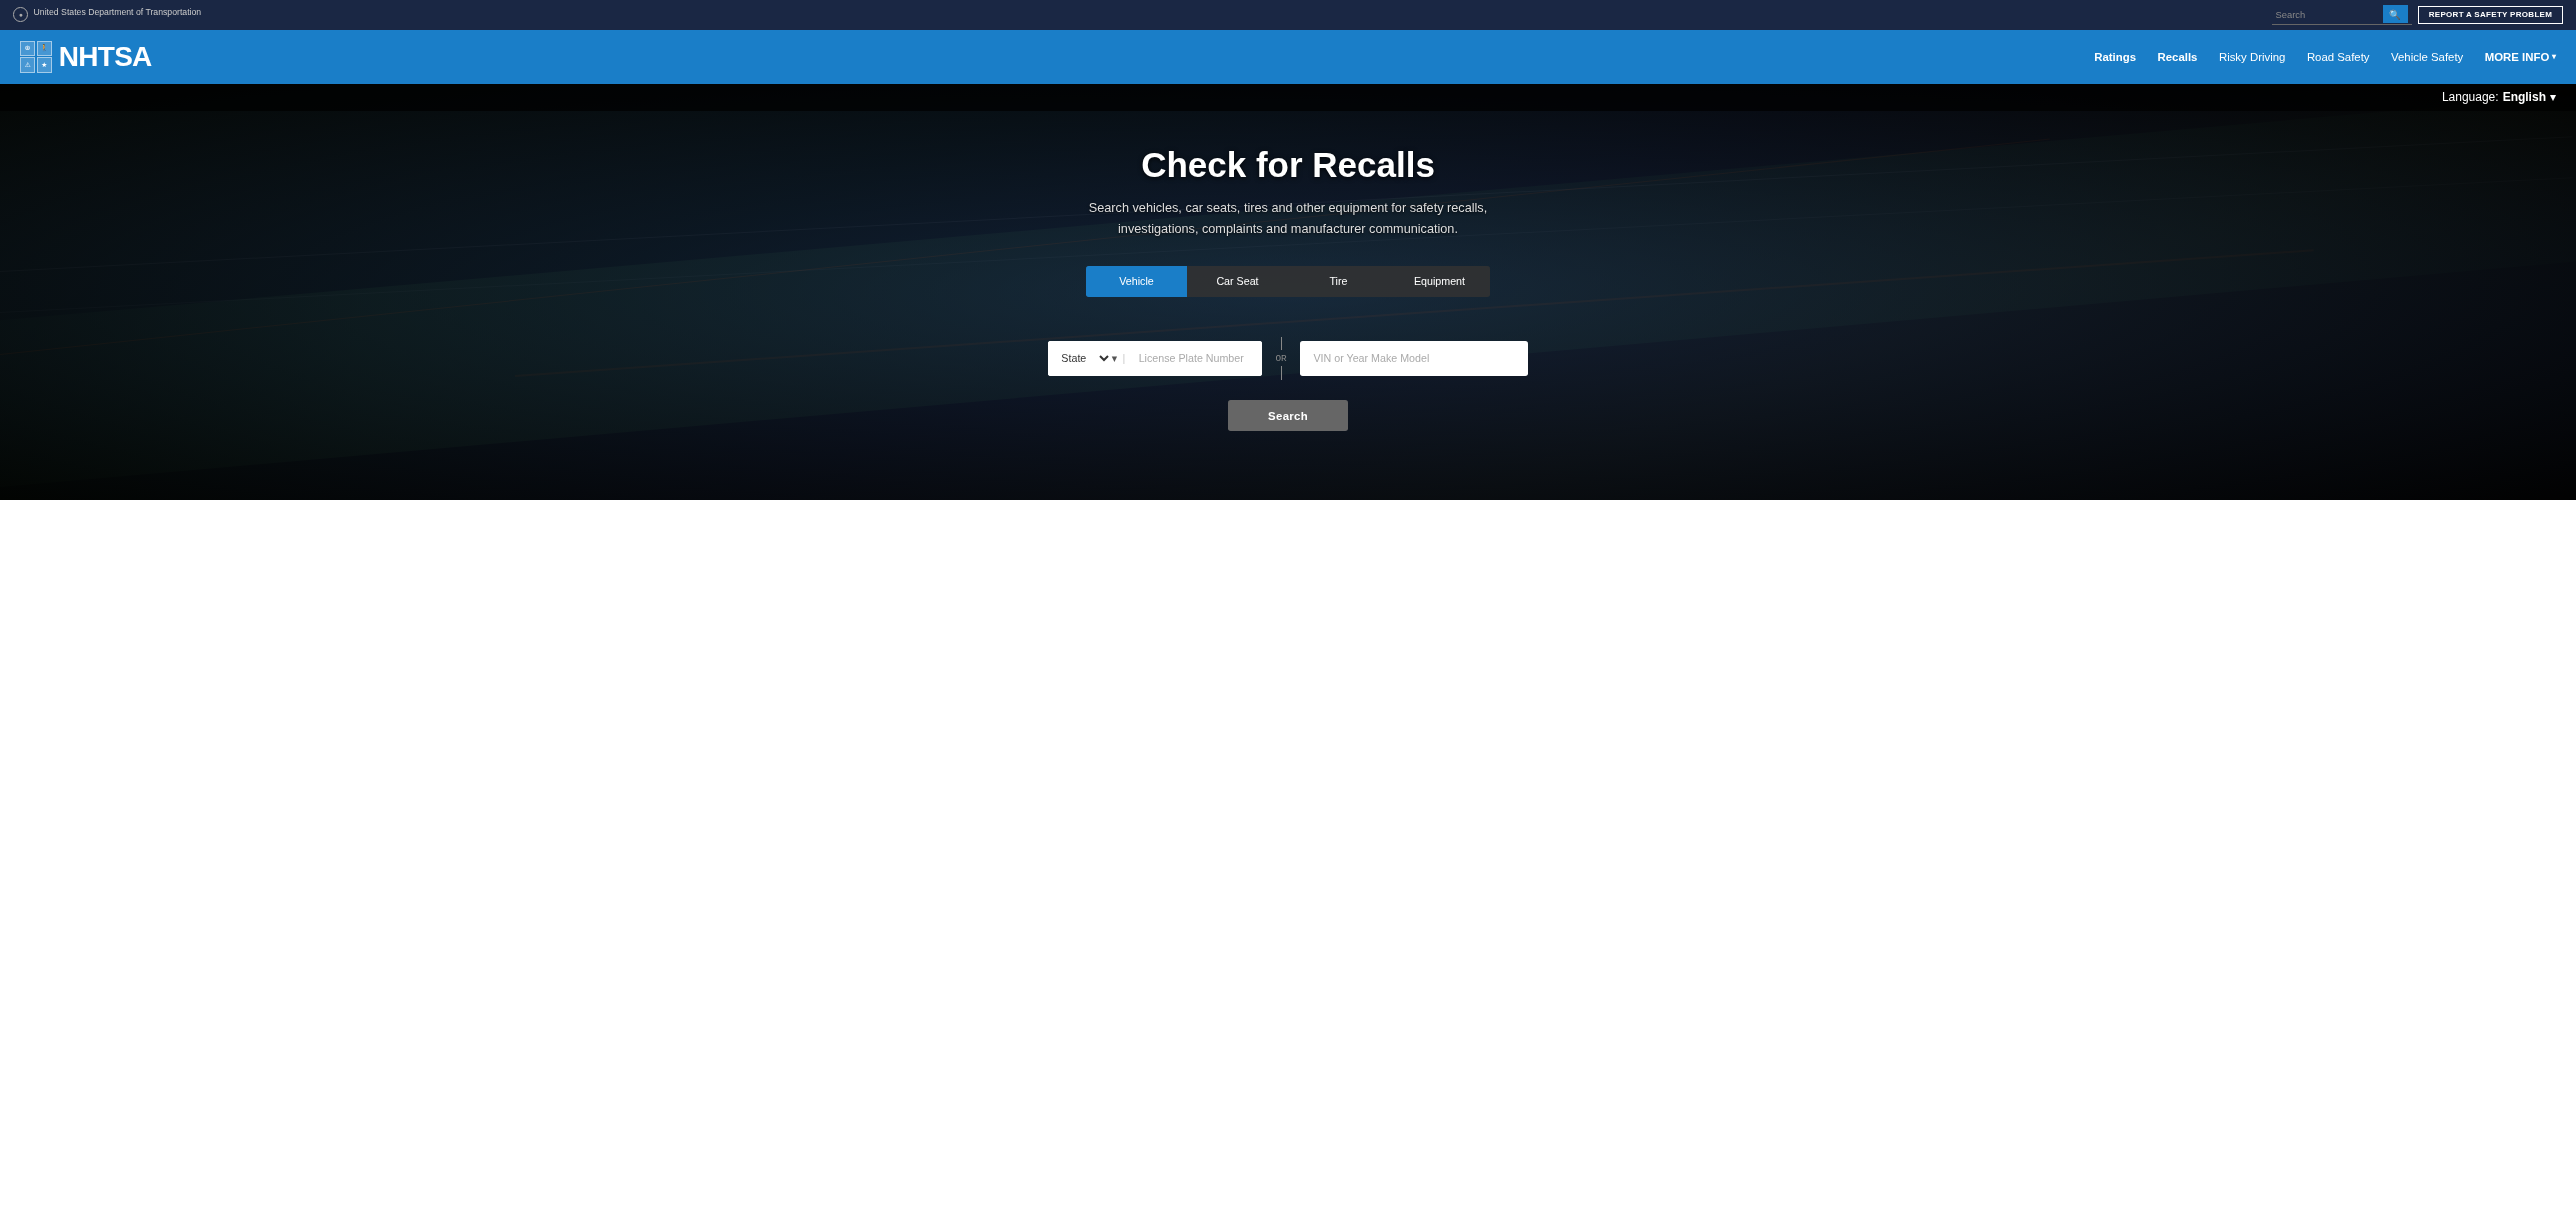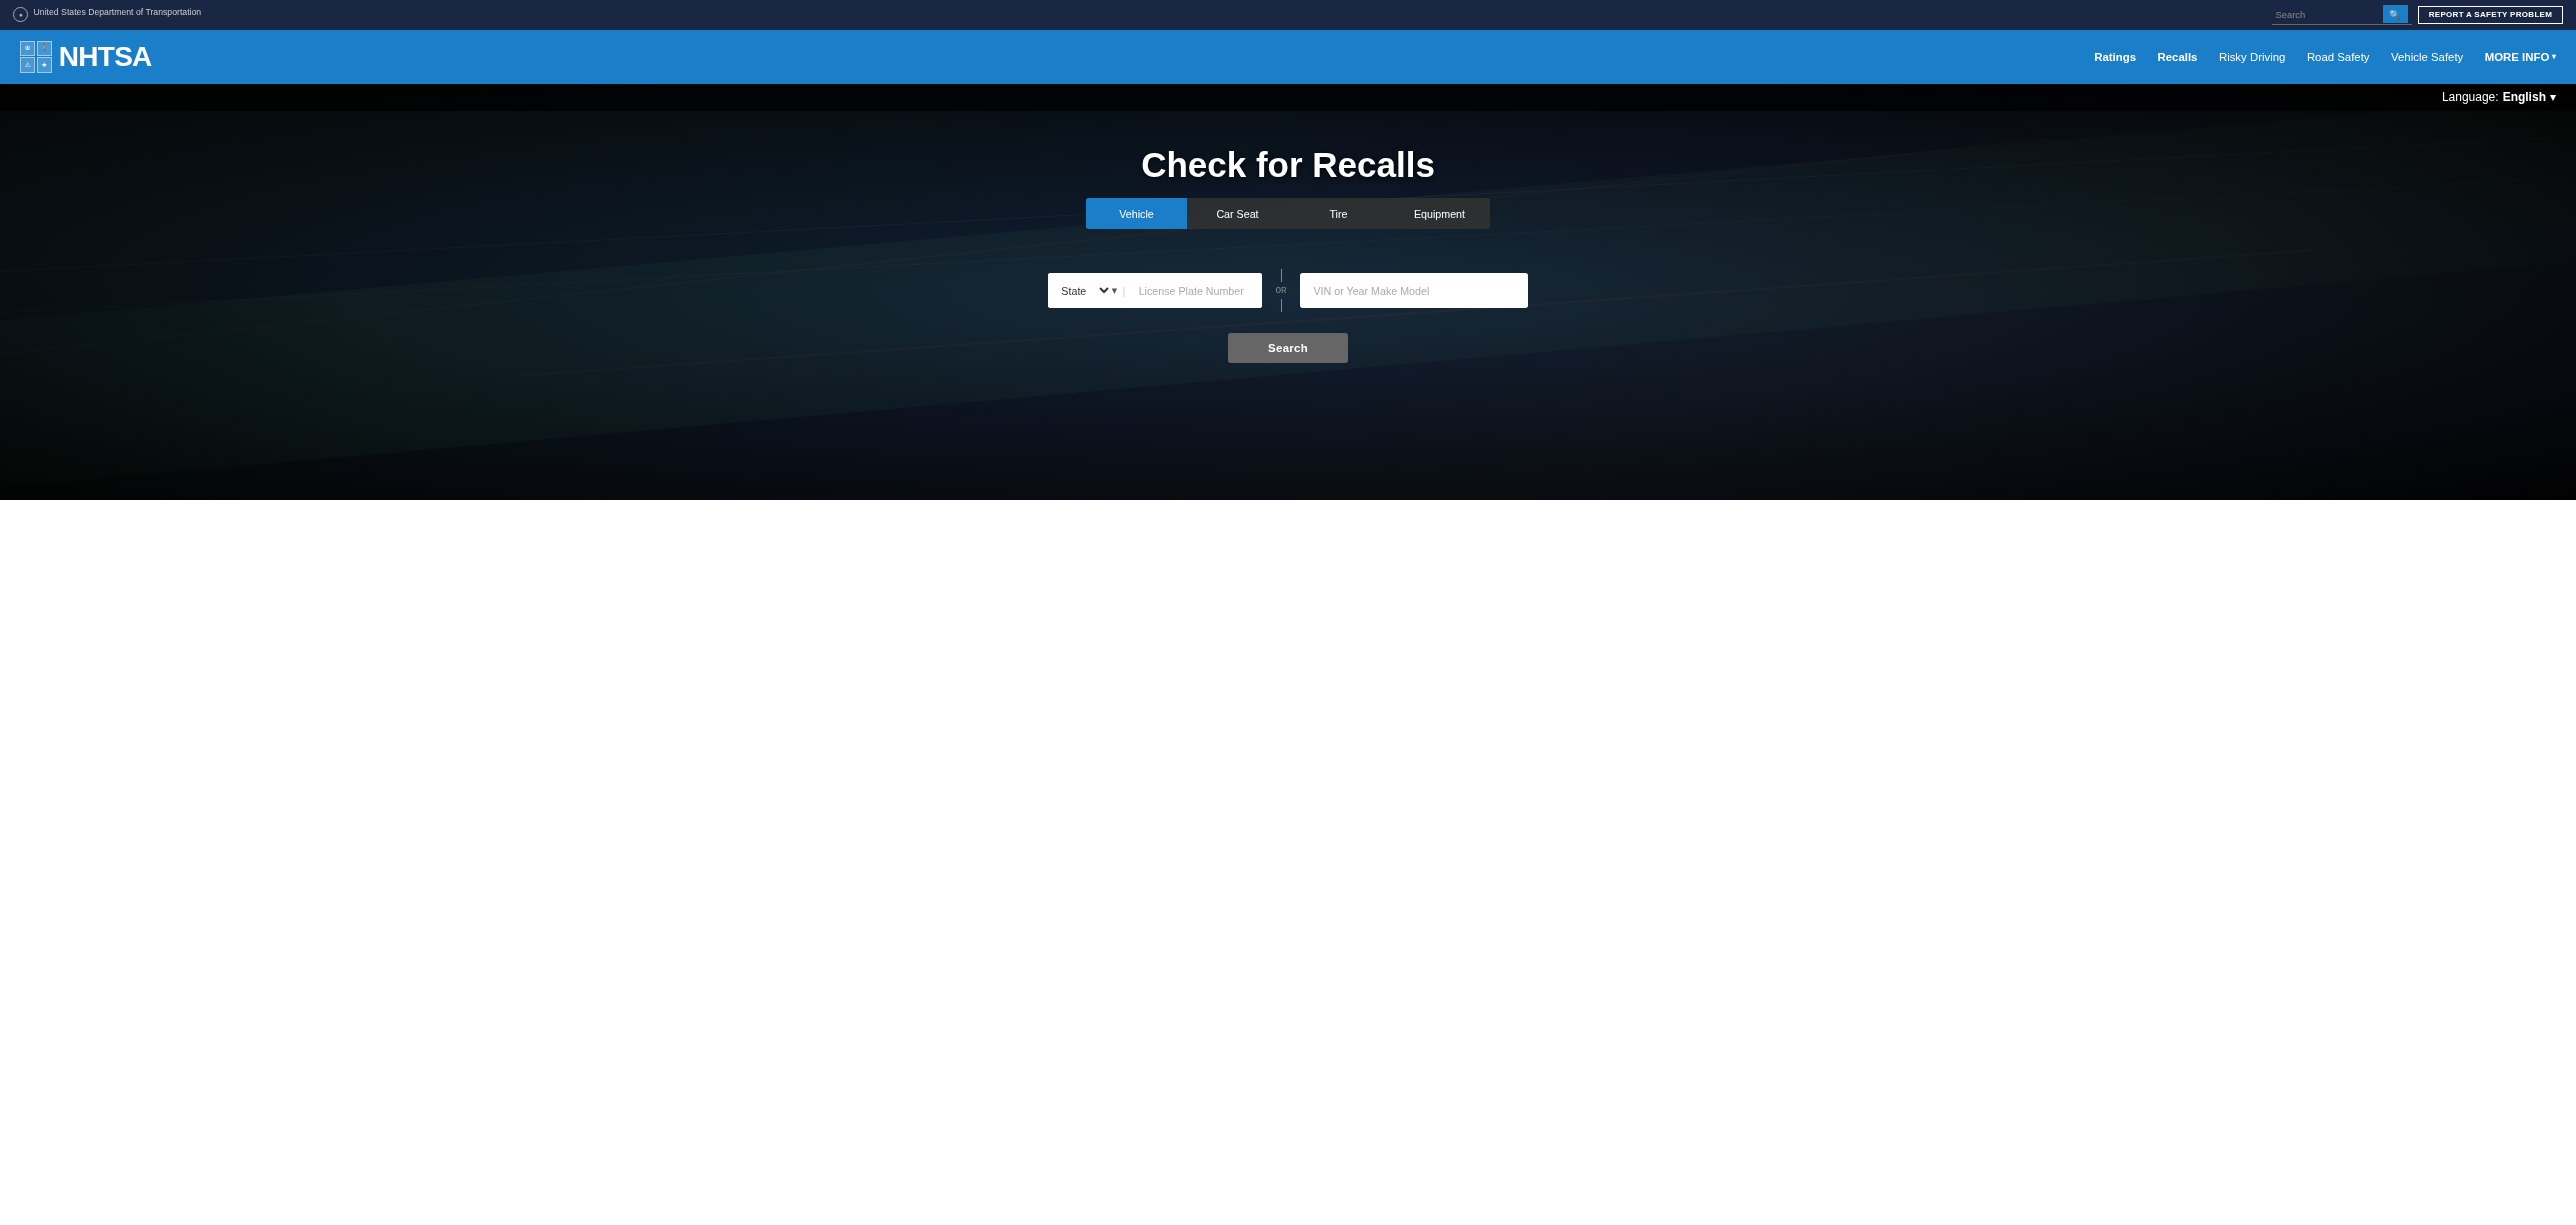--- a/index.html
+++ b/index.html
@@ -389,20 +389,21 @@
   <div class="language-bar">
     <div class="language-selector">
       <span>Language:</span>
       <strong>English</strong>
       <span>▾</span>
     </div>
   </div>
 
   <div class="hero-content">
     <h1 class="hero-title">Check for Recalls</h1>
+    <p class="hero-subtitle">Search vehicles, car seats, tires and other equipment for safety recalls, investigations, complaints and manufacturer communication.</p>
 
     <div class="tabs-container">
       <button class="tab active">Vehicle</button>
       <button class="tab">Car Seat</button>
       <button class="tab">Tire</button>
       <button class="tab">Equipment</button>
     </div>
 
     <div class="search-form">
       <div class="plate-search">

